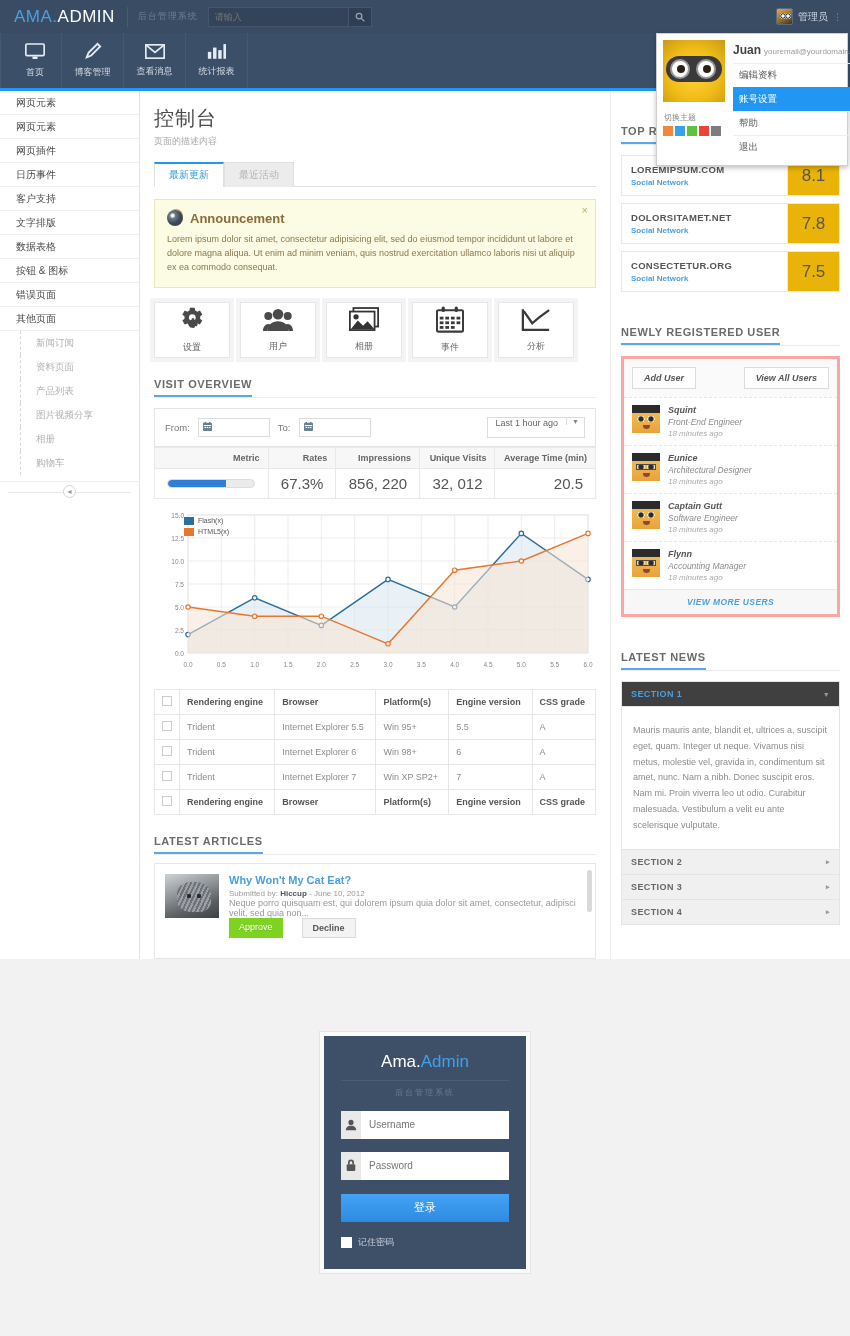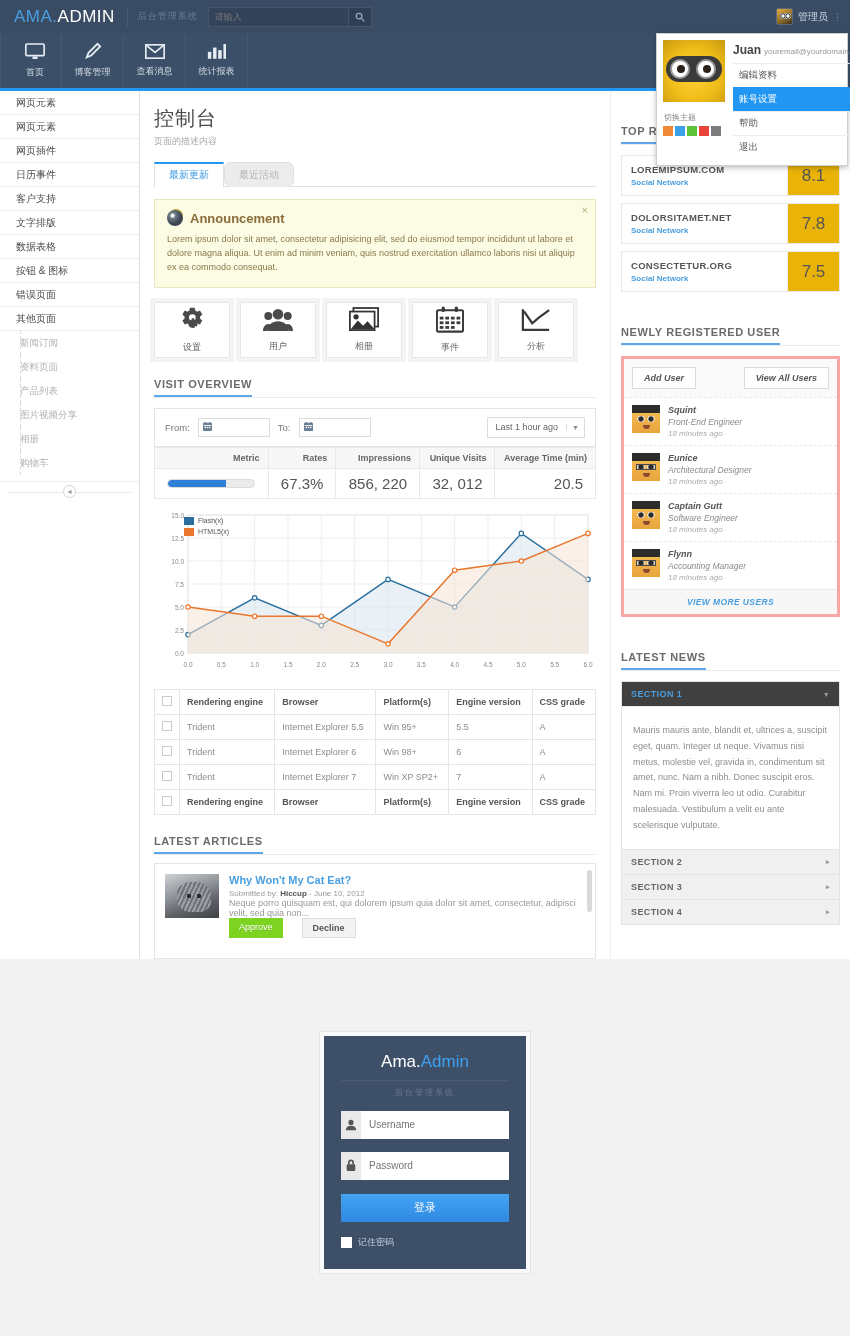--- a/index.html
+++ b/index.html
@@ -98,21 +98,21 @@
   .navitem .lb { font-size: 9px; color: #d5dde7; }
 
   
   .shell { display: flex; background: #fff; min-height: 865px; }
   .sidebar { width: 140px; border-right: 1px solid #e2e2e2; background: #fff; padding-top: 0; }
   .side-item {
     height: 24px; display: flex; align-items: center; padding-left: 16px;
     font-size: 10px; color: #4a4a4a; border-bottom: 1px solid #eeeeee; cursor: pointer;
   }
   .side-sub {
-    height: 24px; display: flex; align-items: center; padding-left: 20px;
+    height: 24px; display: flex; align-items: center; padding-left: 36px;
     font-size: 9.5px; color: #b2b2b2; cursor: pointer; position: relative;
   }
   .side-sub::before {
     content: ""; position: absolute; left: 20px; top: 0; bottom: 0; width: 1px;
     border-left: 1px dashed #d8d8d8;
   }
   .side-collapse {
     margin-top: 6px; height: 20px; display: flex; align-items: center; justify-content: center;
     border-top: 1px solid #eee; position: relative; cursor: pointer;
   }
@@ -132,21 +132,21 @@
   .page-title { font-size: 20px; font-weight: 300; color: #4a4a4a; letter-spacing: 1px; }
   .page-desc { font-size: 9px; color: #a8a8a8; margin-top: 3px; }
 
   
   .tabs { display: flex; margin-top: 14px; border-bottom: 1px solid #e0e0e0; }
   .tab {
     padding: 5px 14px; font-size: 10px; cursor: pointer; border: 1px solid transparent;
     border-bottom: none; margin-bottom: -1px;
   }
   .tab.active { background: #fff; border-color: #e0e0e0; color: #3b9ae1; border-top: 2px solid #2196f3; padding-top: 4px; }
-  .tab.inactive { background: #ececec; color: #b5b5b5; border-color: #e0e0e0; border-radius: 7px; }
+  .tab.inactive { background: #ececec; color: #b5b5b5; border-color: #e0e0e0; }
 
   
   .announce {
     margin-top: 12px; background: #fcfbe3; border: 1px solid #eae6c0; padding: 10px 12px 12px 12px;
     position: relative;
   }
   .announce-head { display: flex; align-items: center; gap: 7px; }
   .announce-icon {
     width: 16px; height: 16px; border-radius: 50%;
     background: radial-gradient(circle at 35% 35%, #fff 1px, #6d7a87 3px, #3c4752 8px);
@@ -176,21 +176,21 @@
   
   .daterange {
     border: 1px solid #e4e4e4; padding: 8px 10px; display: flex; align-items: center; gap: 8px;
   }
   .dr-label { font-size: 9.5px; color: #777; }
   .dr-input {
     width: 72px; height: 19px; border: 1px solid #dcdcdc; background: #fff;
     display: flex; align-items: center; padding-left: 4px;
   }
   .dr-select {
-    margin-left: auto; height: 21px; border: 1px solid #dcdcdc; display: flex; align-items: center;
+    margin-left: auto; height: 21px; border: 1px solid #dcdcdc; display: flex; align-items: flex-start;
     font-size: 9px; color: #666; cursor: pointer;
   }
   .dr-select .txt { padding: 0 8px; }
   .dr-select .arw { border-left: 1px solid #dcdcdc; padding: 0 5px; color: #888; font-size: 7px; }
 
   
   .metric-tbl { width: 100%; border-collapse: collapse; border: 1px solid #e4e4e4; border-top: none; }
   .metric-tbl th {
     background: #f7f7f7; font-size: 9px; color: #666; text-align: right; padding: 5px 8px;
     border: 1px solid #e9e9e9; font-weight: bold;

